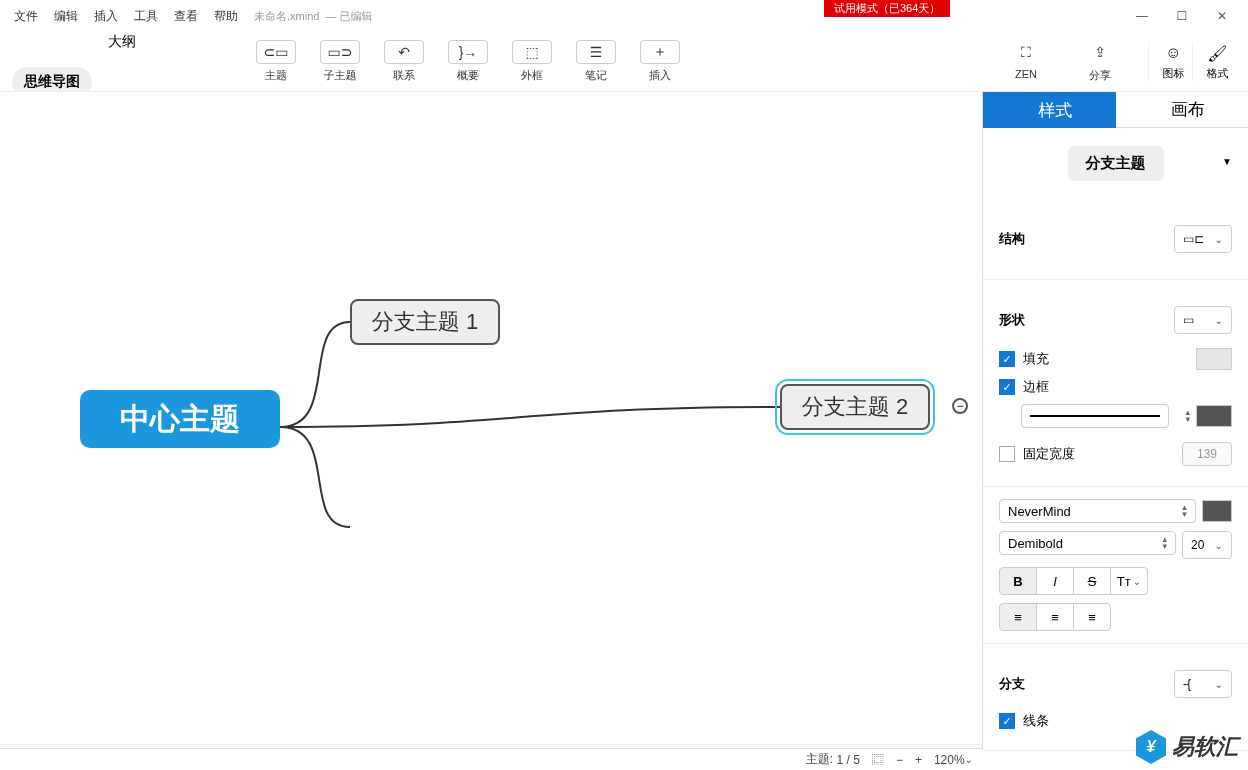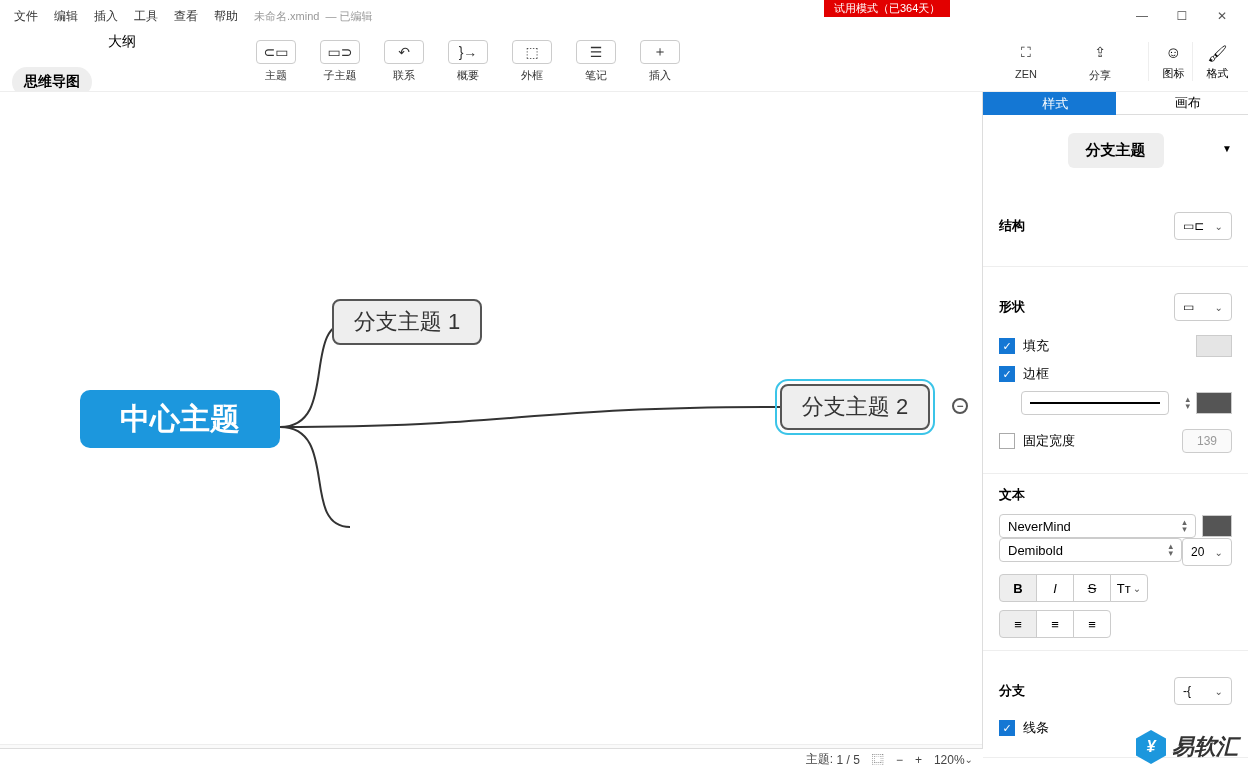--- a/index.html
+++ b/index.html
@@ -37,21 +37,21 @@
 .node.central { background:#1c97dd; color:#fff; font-size:30px; font-weight:600; width:200px; height:58px; border-radius:10px; }
 .node.branch { background:#eee; border:2px solid #555; width:150px; height:46px; color:#333; font-weight:500; }
 .node.selected { outline:2px solid #3bc4e8; outline-offset:3px;text-align:right; }
 .collapse-handle { position:absolute; width:16px; height:16px; border:2px solid #555; border-radius:50%; background:#fff; display:flex; align-items:center; justify-content:center; font-size:12px; }
 
 svg.edges { position:absolute; top:0; left:0; width:100%; height:100%; pointer-events:none; }
 
 
 .panel { width:265px; background:#fff; display:flex; flex-direction:column; font-size:13px; overflow-y:auto; }
 .panel-tabs { display:flex; height:36px; }
-.panel-tab { flex:1; display:flex; align-items:center; justify-content:center; font-size:13px; border-bottom:1px solid #ddd;padding-left:12px; }
+.panel-tab { flex:1; display:flex; align-items:center; justify-content:center; font-size:17px; border-bottom:1px solid #ddd;padding-left:12px; }
 .panel-tab.active { background:#1477d4; color:#fff; border-bottom:none; }
 .panel-section { padding:12px 16px; border-bottom:1px solid #eee; }
 .topic-type { text-align:center; margin:18px 0; position:relative; }
 .topic-type-btn { display:inline-block; background:#eee; padding:8px 18px; border-radius:6px; font-weight:600; font-size:15px; }
 .caret-down { position:absolute; right:16px; top:10px; font-size:10px; }
 .row { display:flex; align-items:center; justify-content:space-between; margin:14px 0; }
 .label { font-weight:600; font-size:13px; }
 .select-box { border:1px solid #ccc; border-radius:4px; padding:4px 8px; min-width:58px; height:28px; display:flex; align-items:center; justify-content:space-between; gap:6px; font-size:12px; background:#fff; }
 .chevron { font-size:10px; color:#555; }
 .checkbox { display:flex; align-items:center; gap:8px; margin:8px 0; }
@@ -156,21 +156,21 @@
 </div>
 
 <div class="main">
   <div class="canvas">
     <svg class="edges">
       <path d="M 280 335 C 340 335 300 230 350 230" stroke="#333" stroke-width="2" fill="none"></path>
       <path d="M 280 335 C 520 335 520 315 780 315" stroke="#333" stroke-width="2" fill="none"></path>
       <path d="M 280 335 C 340 335 300 435 350 435" stroke="#333" stroke-width="2" fill="none"></path>
     </svg>
     <div class="node central" style="left:80px; top:298px">中心主题</div>
-    <div class="node branch" style="left:332px; top:207px">分支主题 1</div>
+    <div class="node branch" style="left:350px; top:207px">分支主题 1</div>
     <div class="node branch selected" style="left:780px; top:292px">分支主题 2</div>
     <div class="collapse-handle" style="left:952px; top:306px">−</div>
     <div class="scroll-h">
         <div class="scroll-thumb"></div>
         <div class="scroll-arrow">▸</div>
       </div>
   </div>
 
   <div class="panel">
     <div class="panel-tabs">
@@ -219,29 +219,28 @@
       </div>
       <div class="checkbox" style="margin-top:14px">
         <div class="chk unchecked"></div>
         <span>固定宽度</span>
         <div style="flex:1"></div>
         <input class="num-input" disabled="" value="139" style="">
       </div>
     </div>
 
     <div class="panel-section">
-      <div class="label" style="margin-bottom:10px">文本</div>
       <div style="display:flex; gap:6px; align-items:center">
         <div class="font-select">
             <span>NeverMind</span>
             <span class="stepper-v">▴<br>▾</span>
           </div>
         <div class="swatch dark"></div>
       </div>
-      <div style="display:flex; ">
+      <div style="display:flex; gap:6px; margin-top:8px">
         <div class="font-select" style="flex:1">
             <span>Demibold</span>
             <span class="stepper-v">▴<br>▾</span>
           </div>
         <div class="select-box" style="min-width:50px">
             <span>20</span>
             <span class="chevron">⌄</span>
           </div>
       </div>
       <div class="btn-row">

